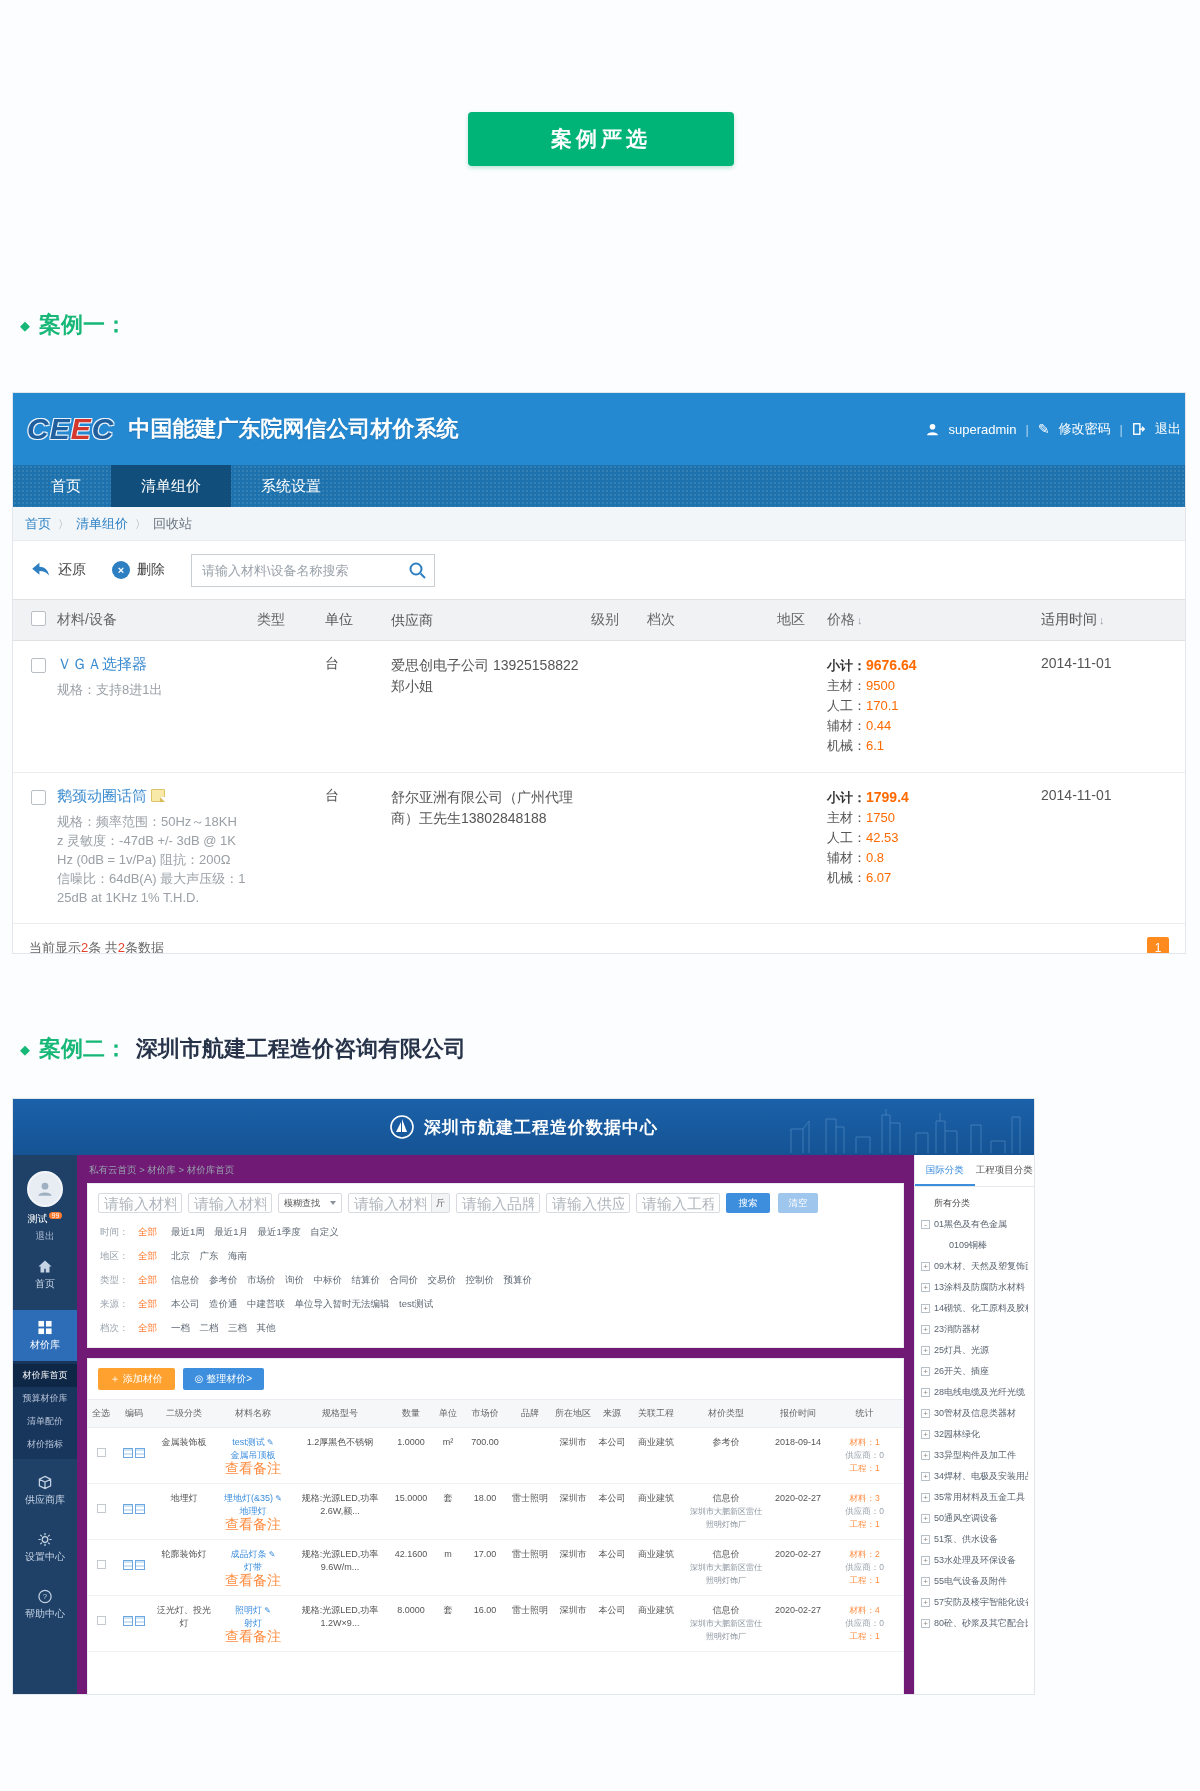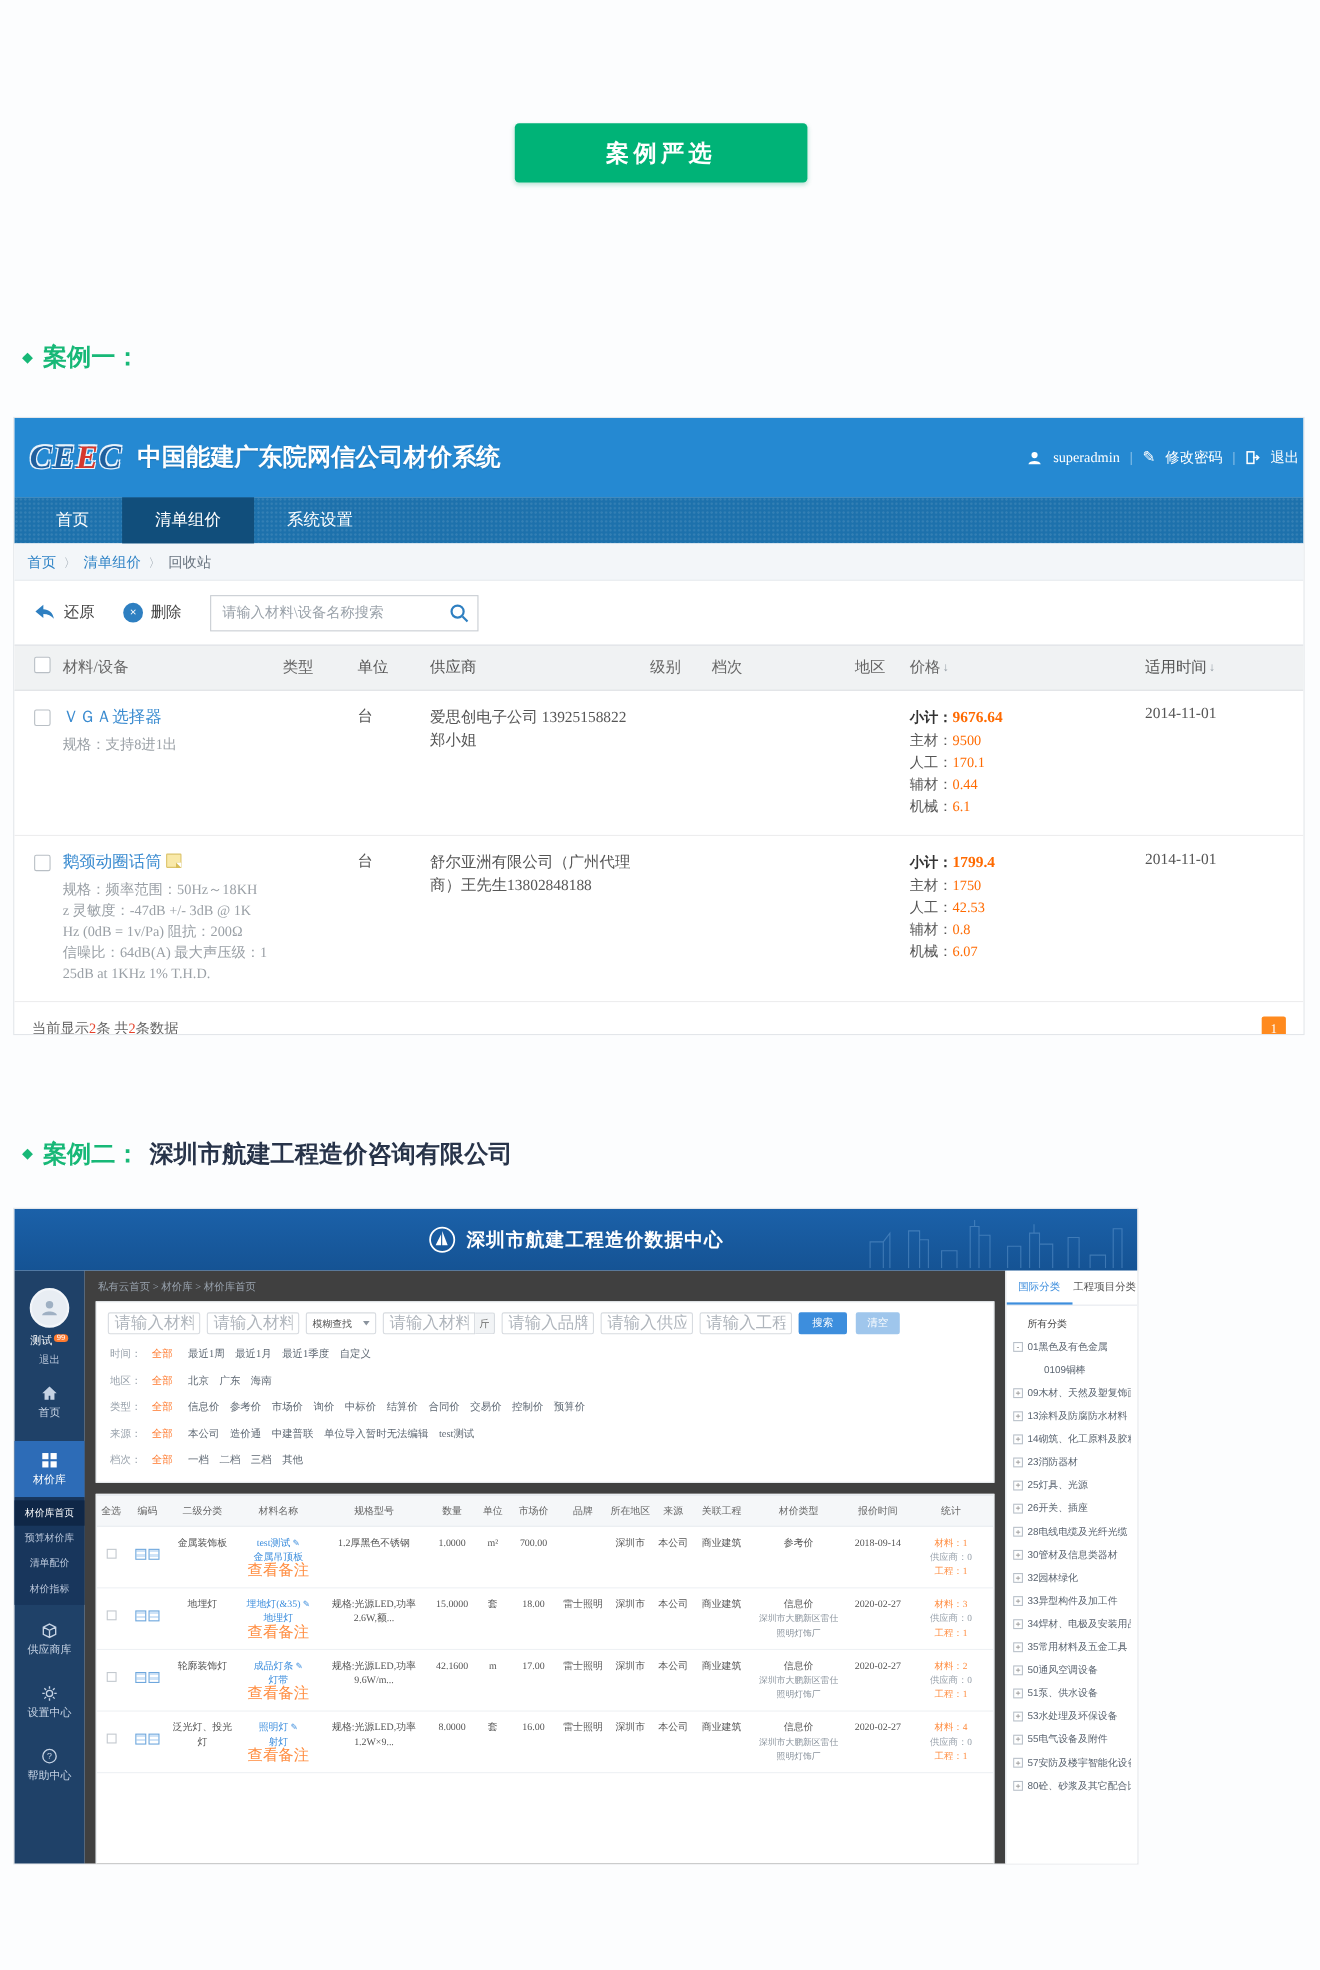--- a/index.html
+++ b/index.html
@@ -15,22 +15,22 @@
 
   
   .case-h { position:absolute; left:20px; display:flex; align-items:center; gap:9px;
     font-size:22px; font-weight:bold; }
   .case-h .bullet { color:#17b877; font-size:13px; }
   .case-h .pfx { color:#17b877; }
   .case-h .ttl { color:#273349; }
   #h1 { top:310px; } #h2 { top:1034px; }
 
   
-  .p1 { position:absolute; left:12px; top:379px; width:1174px; height:562px;
-    background:#fff; border:1px solid #e3e6ea; overflow:hidden; font-size:14px;font-family:Liberation Serif, serif; }
+  .p1 { position:absolute; left:12px; top:392px; width:1174px; height:562px;
+    background:#fff; border:1px solid #e3e6ea; overflow:hidden; font-size:14px; }
   .p1-header { height:72px; background:#2589d2; display:flex; align-items:center; padding:0 14px; position:relative; }
   .p1-logo { font-style:italic; font-weight:900; font-size:30px; letter-spacing:1px; color:#1f5f9e;
     text-shadow:-1px -1px 0 #e8f2fb,1px -1px 0 #e8f2fb,-1px 1px 0 #e8f2fb,1px 1px 0 #e8f2fb; }
   .p1-logo .red { color:#d6372c; }
   .p1-title { color:#fff; font-size:22px; font-weight:bold; margin-left:14px; text-shadow:0 1px 1px rgba(0,0,0,.15); }
   .p1-user { position:absolute; right:4px; top:0; height:100%; display:flex; align-items:center; gap:9px;
     color:#fff; font-size:13px; }
   .p1-user .sep { opacity:.6; }
   .p1-user .pencil { font-size:14px; }
   .p1-nav { height:42px; background:#1d71ac; display:flex; padding-left:8px;
@@ -101,21 +101,21 @@
   .ubadge { background:#ff7a2f; color:#fff; font-size:7px; border-radius:6px; padding:0 3px;
     vertical-align:super; margin-left:1px; }
   .ulogout { font-size:9.5px; margin-top:4px; color:#aebdd2; cursor:pointer; }
   .s-item { width:100%; display:flex; flex-direction:column; align-items:center; gap:3px;
     padding:10px 0 9px; font-size:10px; cursor:pointer; margin-top:6px; }
   .s-item.active { background:#2d6cb7; color:#fff; margin-top:10px; }
   .s-sub { width:100%; background:#18365c; padding:3px 0; }
   .s-sub .si { font-size:9px; color:#b9c6da; text-align:center; padding:5px 0; cursor:pointer; }
   .s-sub .si.on { color:#fff; background:#0f2747; }
 
-  .p2-main { flex:1; background:#404040; overflow:hidden;font-family:Liberation Serif, serif; }
+  .p2-main { flex:1; background:#701a75; overflow:hidden; }
   .p2-crumb { font-size:9.5px; color:#98a2ad; padding:9px 12px 6px; }
   .card { background:#fff; margin:0 10px; border:1px solid #e9edf1; }
   .inputs-row { display:flex; align-items:center; gap:6px; padding:9px 10px 7px; }
   .inputs-row input { width:84px; height:20px; border:1px solid #d7dbe0; border-radius:2px;
     font-size:15px; padding:0 5px; color:#333; font-family:inherit; }
   .inputs-row input::placeholder { color:#b0b6bd; }
   .fuzzy { width:64px; height:20px; border:1px solid #d7dbe0; border-radius:2px; display:flex;
     align-items:center; justify-content:space-between; padding:0 5px; font-size:9px; color:#555; cursor:pointer; }
   .caret { width:0; height:0; border-left:3px solid transparent; border-right:3px solid transparent;
     border-top:4px solid #8a939d; }
@@ -459,20 +459,24 @@
 
               <div class="f-row">
                 <span class="f-label">档次：</span>
                 <span class="f-all">全部</span>
                 <span class="f-rest">一档　二档　三档　其他</span>
               </div>
             </div>
         </div>
 
         <div class="card tbl">
+          <div class="btns-row">
+            <span class="btn-add">＋ 添加材价</span>
+            <span class="btn-org">◎ 整理材价&gt;</span>
+          </div>
 
           <div class="p2-thead">
             <span class="c1">全选</span>
             <span class="c2">编码</span>
             <span class="c3">二级分类</span>
             <span class="c4">材料名称</span>
             <span class="c5">规格型号</span>
             <span class="c6">数量</span>
             <span class="c7">单位</span>
             <span class="c8">市场价</span>

